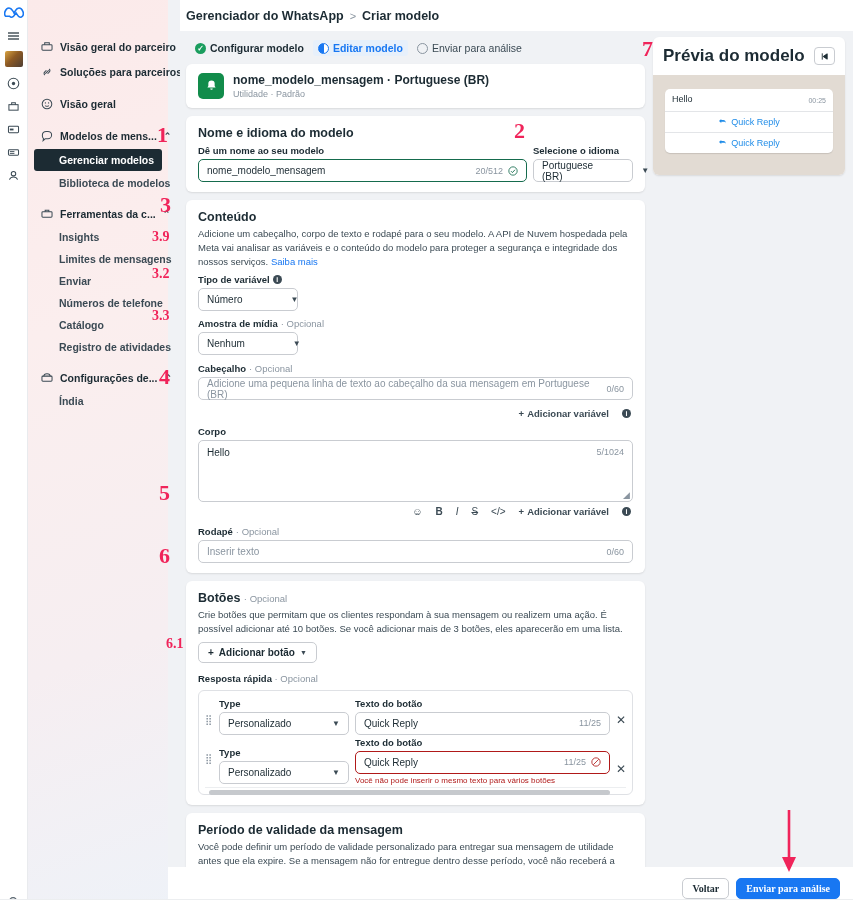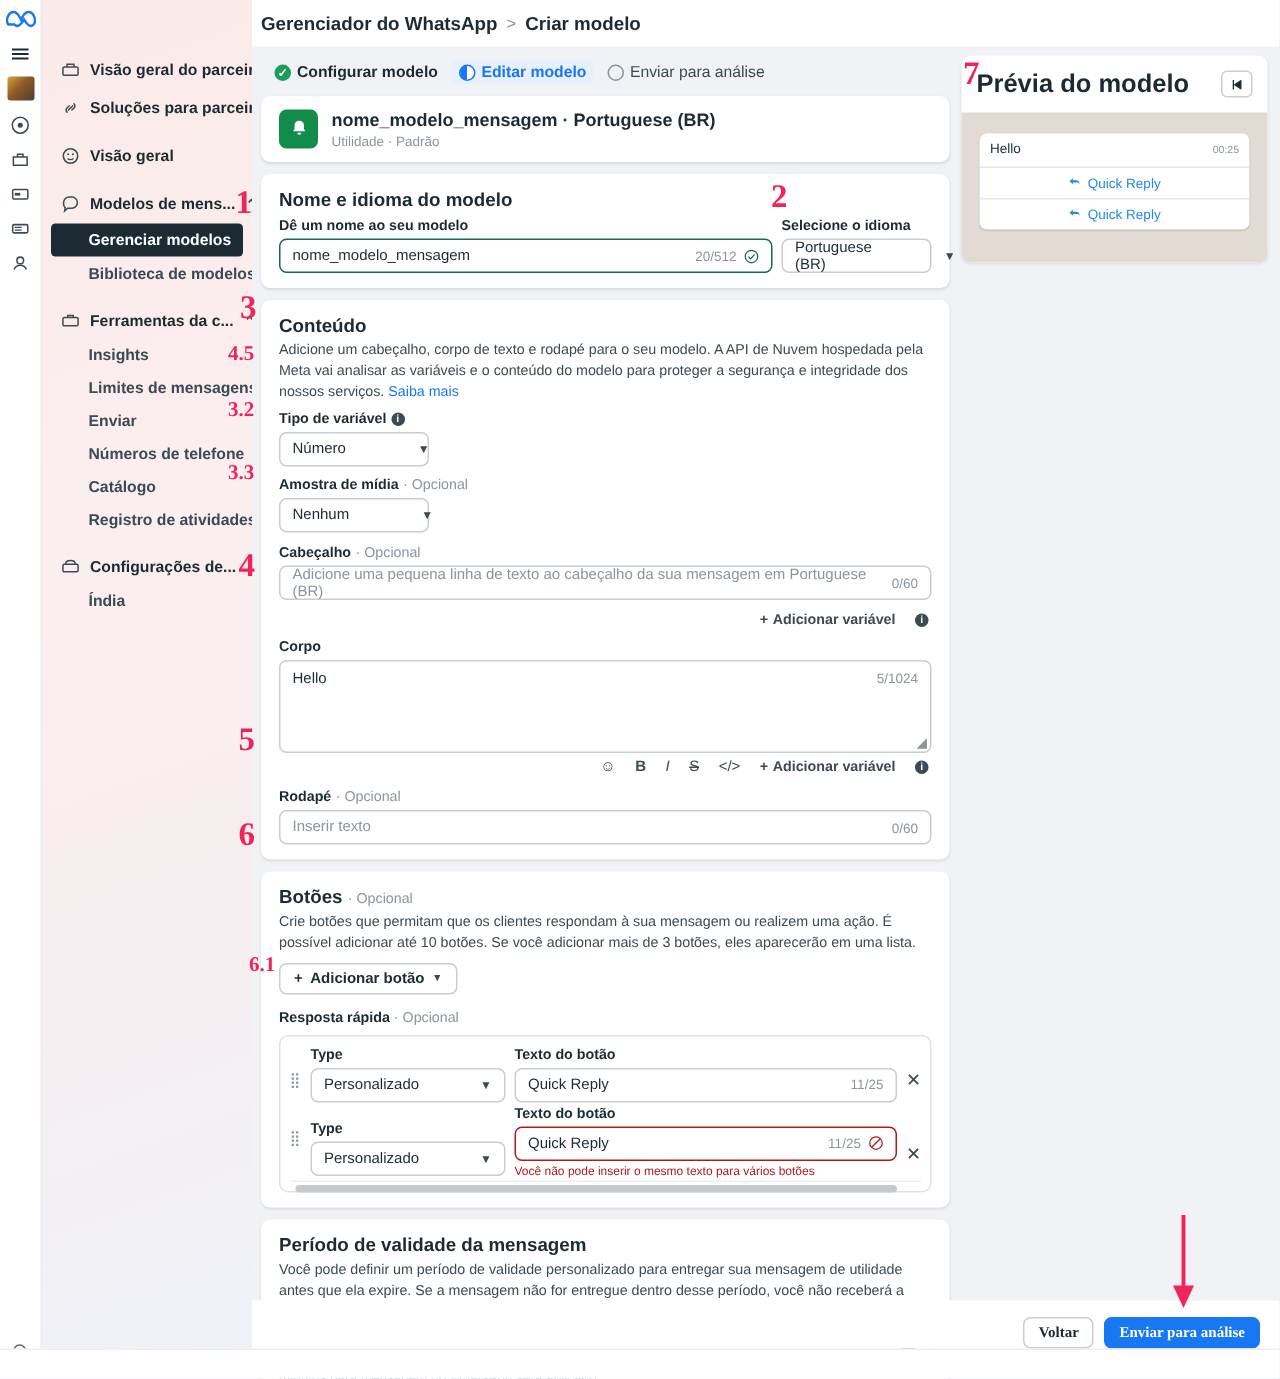--- a/index.html
+++ b/index.html
@@ -47,21 +47,21 @@
   .nav-sub {
     padding: 5px 8px 5px 31px; font-size: 10.5px; color: #3b4a54; cursor: pointer; white-space: nowrap; font-weight: bold;
   }
   .nav-sub.active {
     background: #1c2b33; color: #ffffff; font-weight: bold;
     margin: 1px 6px; padding-left: 25px; border-radius: 3px;
   }
   .nav-gap { height: 7px; }
 
   
-  .main { position: absolute; left: 168px; top: 0; right: 0; height: 786px; background: #f0f2f5; }
+  .main { position: absolute; left: 180px; top: 0; right: 0; height: 786px; background: #f0f2f5; }
   .topbar {
     height: 31px; background: #ffffff; display: flex; align-items: center;
     padding-left: 6px; font-size: 12.5px; font-weight: bold; gap: 6px; color: #1c2b33;
   }
   .topbar .sep { color: #8a95a0; font-weight: normal; font-size: 11px; }
 
   .content { position: absolute; left: 0; top: 31px; right: 0; bottom: 0; display: flex; }
   .col-left { width: 471px; padding: 6px 6px 0 6px; }
   .col-right { flex: 1; padding: 6px 8px 0 2px; }
 
@@ -553,21 +553,21 @@
 
   <div class="footer">
     <div class="btn">Voltar</div>
     <div class="btn btn-primary">Enviar para análise</div>
   </div>
   <div class="bottombar"></div>
 
   <div class="anno" style="left:157px;top:122px;font-size:22px">1</div>
   <div class="anno" style="left:514px;top:118px;font-size:22px">2</div>
   <div class="anno" style="left:160px;top:192px;font-size:22px">3</div>
-  <div class="anno" style="left:152px;top:229px;font-size:14px">4.5</div>
+  <div class="anno" style="left:152px;top:229px;font-size:14px">3.9</div>
   <div class="anno" style="left:152px;top:266px;font-size:14px">3.2</div>
   <div class="anno" style="left:152px;top:308px;font-size:14px">3.3</div>
   <div class="anno" style="left:159px;top:364px;font-size:22px">4</div>
   <div class="anno" style="left:159px;top:480px;font-size:22px">5</div>
   <div class="anno" style="left:159px;top:543px;font-size:22px">6</div>
   <div class="anno" style="left:166px;top:636px;font-size:14px">6.1</div>
   <div class="anno" style="left:642px;top:36px;font-size:22px">7</div>
 
   <svg class="arrow" style="left:775px;top:808px" width="40" height="68">
     <line x1="14" y1="2" x2="14" y2="52" stroke="#f0245a" stroke-width="2.6"></line>

